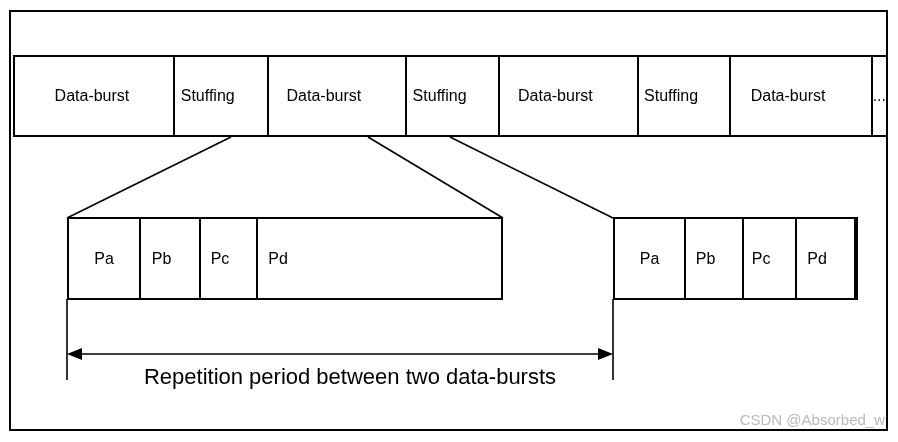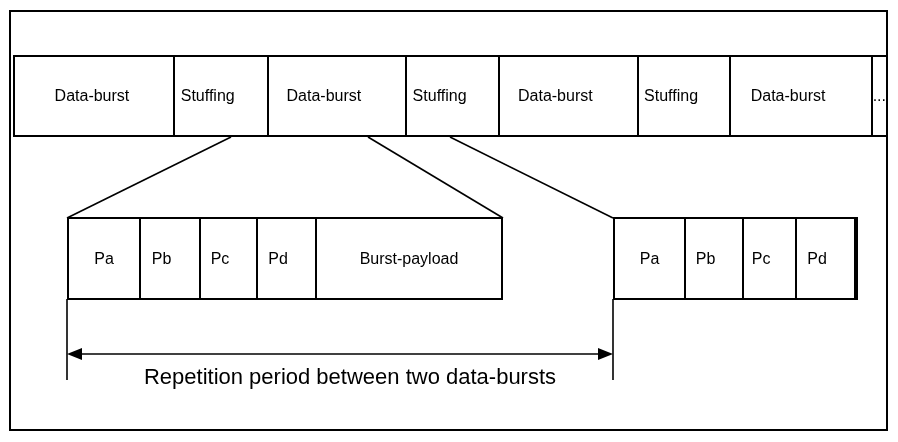--- a/index.html
+++ b/index.html
@@ -105,21 +105,20 @@
     <div class="seg" style="width:81px">Stuffing</div>
     <div class="seg" style="width:140px">Data-burst</div>
     <div class="seg" style="flex:1">...</div>
   </div>
 
   <div class="detail-group detail-first">
     <div class="cell" style="width:36px">Pa</div>
     <div class="cell" style="width:43px">Pb</div>
     <div class="cell" style="width:40px">Pc</div>
     <div class="cell" style="width:42px">Pd</div>
-    <div class="cell" style="flex:1">Burst-payload</div>
   </div>
 
   <div class="detail-group detail-next">
     <div class="cell" style="width:37px">Pa</div>
     <div class="cell" style="width:43px">Pb</div>
     <div class="cell" style="width:38px">Pc</div>
     <div class="cell" style="width:44px">Pd</div>
     <div class="cell" style="flex:1"></div>
   </div>
 
@@ -134,14 +133,15 @@
 
     <g>
       <line x1="72" y1="354" x2="608" y2="354" stroke="#000" stroke-width="1.6"></line>
       <polygon points="67,354 82,348 82,360" fill="#000"></polygon>
       <polygon points="613,354 598,348 598,360" fill="#000"></polygon>
     </g>
   </svg>
 
   <div class="repetition-label">Repetition period between two data-bursts</div>
 
+  <div class="watermark">CSDN @Absorbed_w</div>
 
 </div>
 
 </body></html>

